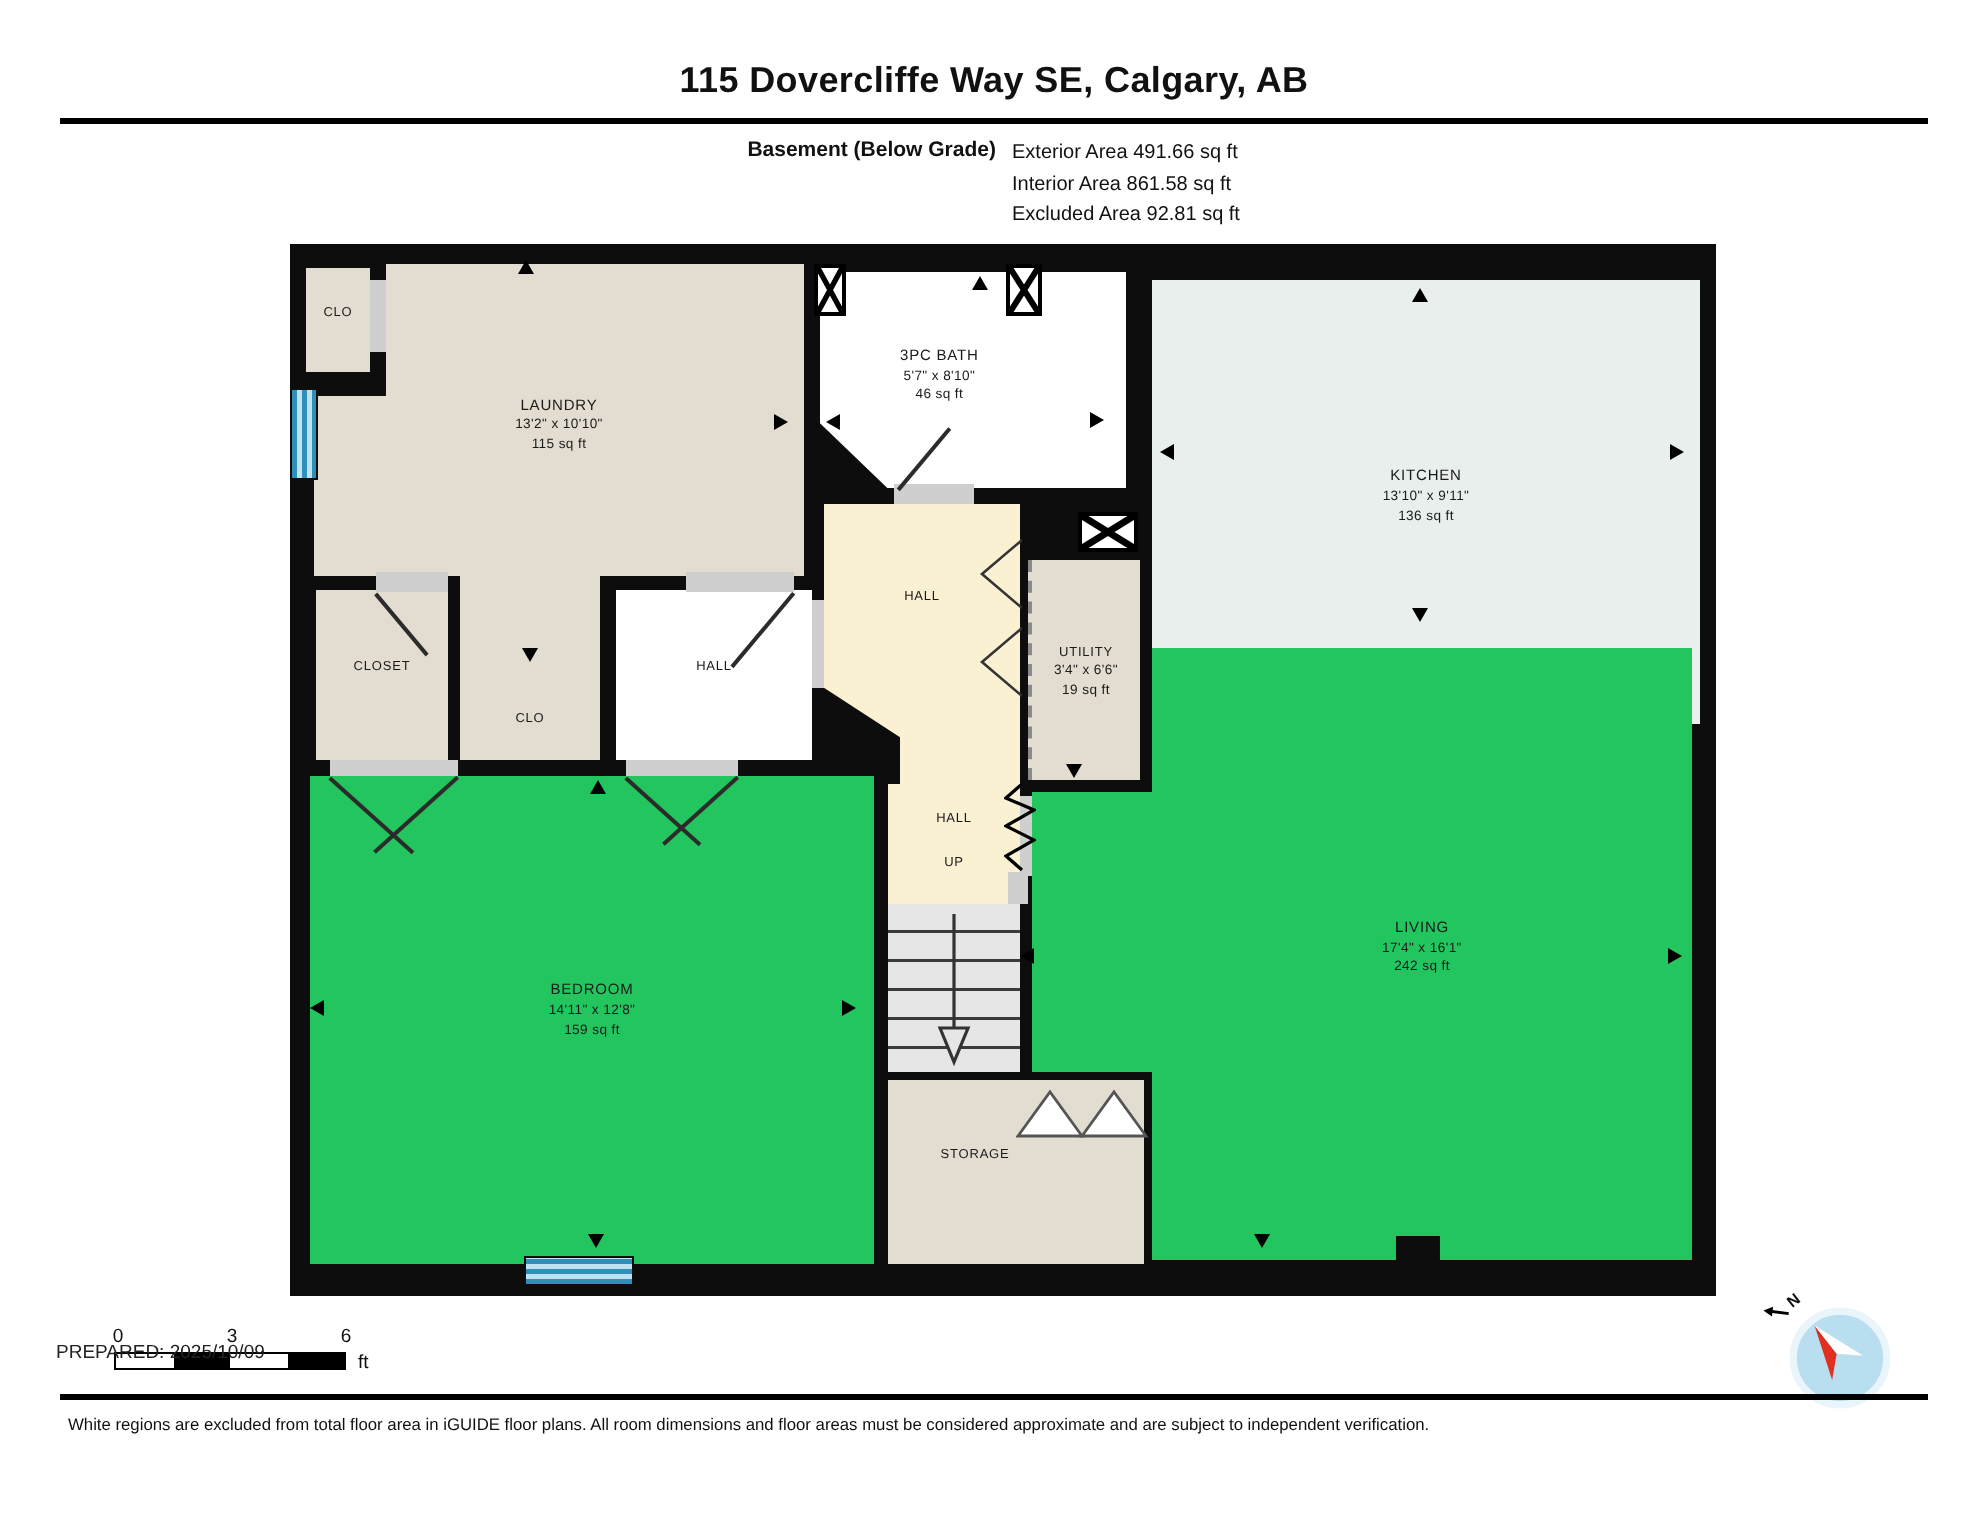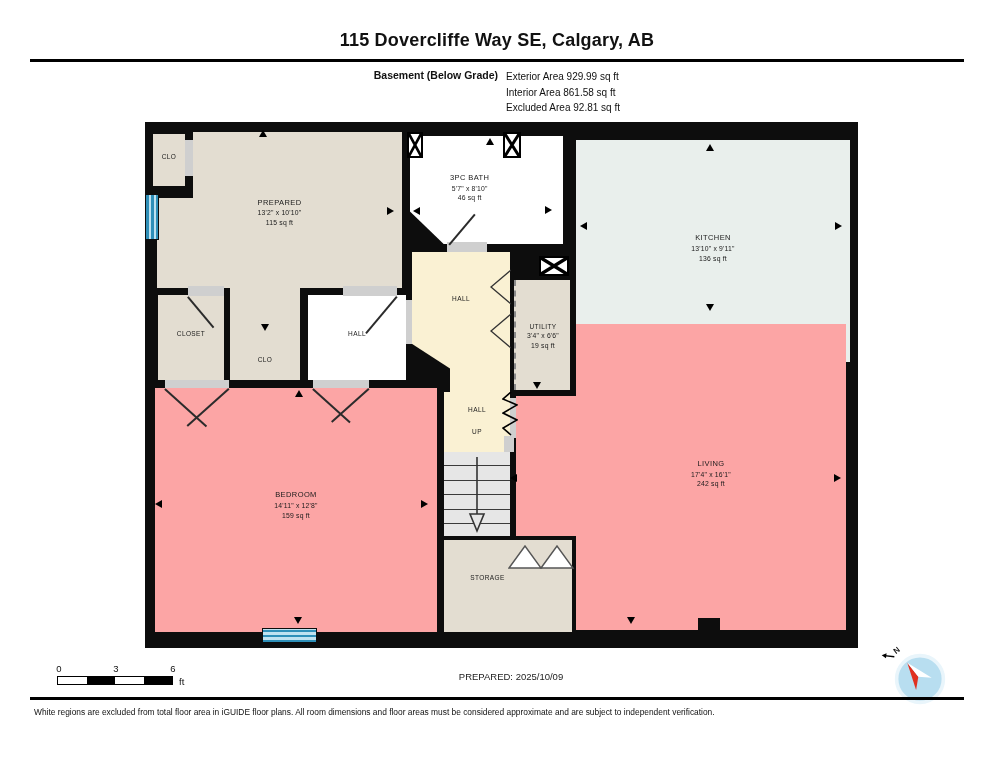--- a/index.html
+++ b/index.html
@@ -7,21 +7,21 @@
         font-family:"Liberation Sans", sans-serif;color:#111;}
   .title{position:absolute;left:0;right:0;top:30px;text-align:center;
          font-size:18px;font-weight:bold;letter-spacing:.2px;}
   .rule{position:absolute;left:30px;width:934px;height:3px;background:#000;}
   .rule.top{top:59px;} .rule.bottom{top:697px;}
   .floor-label{position:absolute;right:496px;top:69px;font-size:10.5px;font-weight:bold;}
   .areas{position:absolute;left:506px;top:69px;font-size:10px;line-height:15.5px;}
   
   .plan{position:absolute;left:145px;top:122px;width:713px;height:526px;background:#0d0d0d;}
   .room{position:absolute;box-sizing:border-box;}
-  .beige{background:#e3ddd1;} .yellow{background:#fca5a5;} .cream{background:#faf1d3;}
+  .beige{background:#e3ddd1;} .yellow{background:#22c55e;} .cream{background:#faf1d3;}
   .white{background:#ffffff;} .kitchenbg{background:#e9efec;}
   .rlabel{position:absolute;left:0;right:0;top:42%;text-align:center;font-size:7.5px;
           line-height:1.45;letter-spacing:.4px;color:#1a1a1a;white-space:nowrap;}
   .rlabel .dims{font-size:6.8px;letter-spacing:.2px;}
   .tiny .rlabel{font-size:6.5px;top:34%;}
   .gap{position:absolute;background:#cfcfcf;}
   .leaf{position:absolute;height:1.6px;background:#2b2b2b;transform-origin:0 50%;}
   .win-v{position:absolute;border:1px solid #0d0d0d;
          background:repeating-linear-gradient(90deg,#2e8fb8 0 2.5px,#bfe2f0 2.5px 5px);}
   .win-h{position:absolute;border:1px solid #0d0d0d;
@@ -41,45 +41,45 @@
   .diag{position:absolute;background:#0d0d0d;clip-path:polygon(0 0,100% 55%,100% 100%,0 100%);}
   .fold{position:absolute;}
   
   .scalebar{position:absolute;left:57px;top:663px;width:140px;font-size:9.5px;}
   .scalebar .ticks{position:relative;width:118px;height:12px;}
   .scalebar .ticks span{position:absolute;transform:translateX(-50%);}
   .bar-row{display:flex;align-items:flex-start;margin-top:1px;}
   .bar{width:114px;height:7px;border:1.5px solid #000;display:flex;}
   .bar i{flex:1;background:#fff;} .bar i:nth-child(2),.bar i:nth-child(4){background:#000;}
   .unit{margin-left:6px;font-size:9.5px;}
-  .prepared{position:absolute;left:0;right:0;top:671px;text-align:center;font-size:9.5px;color:#222;padding-left:28px;}
+  .prepared{position:absolute;left:0;right:0;top:671px;font-size:9.5px;color:#222;padding-left:28px;}
   .compass{position:absolute;left:893px;top:652px;}
   .north{position:absolute;left:882px;top:648px;font-size:8px;font-weight:bold;
          transform:rotate(-38deg);display:flex;align-items:center;gap:1px;}
   .disclaimer{position:absolute;left:34px;top:707px;right:20px;font-size:8.4px;color:#111;}
 </style>
 </head>
 <body>
 
 <div class="page">
 
   <div class="title">115 Dovercliffe Way SE, Calgary, AB</div>
   <div class="rule top"></div>
   <div class="floor-label">Basement (Below Grade)</div>
   <div class="areas">
-    <div>Exterior Area 929.99 sq ft</div>
+    <div>Exterior Area 491.66 sq ft</div>
     <div>Interior Area 861.58 sq ft</div>
     <div>Excluded Area 92.81 sq ft</div>
   </div>
 
   <div class="plan">
 
     <div class="room beige" style="left:12px;top:10px;width:245px;height:156px;">
       <div class="rlabel">
-        <div>PREPARED</div>
+        <div>LAUNDRY</div>
         <div class="dims">13'2" x 10'10"</div>
         <div class="dims">115 sq ft</div>
       </div>
     </div>
     <div class="room beige" style="left:85px;top:166px;width:70px;height:58px;"></div>
 
     <div class="blackbox" style="left:0;top:4px;width:48px;height:72px;"></div>
     <div class="room beige tiny" style="left:8px;top:12px;width:32px;height:52px;">
       <div class="rlabel">CLO</div>
     </div>

